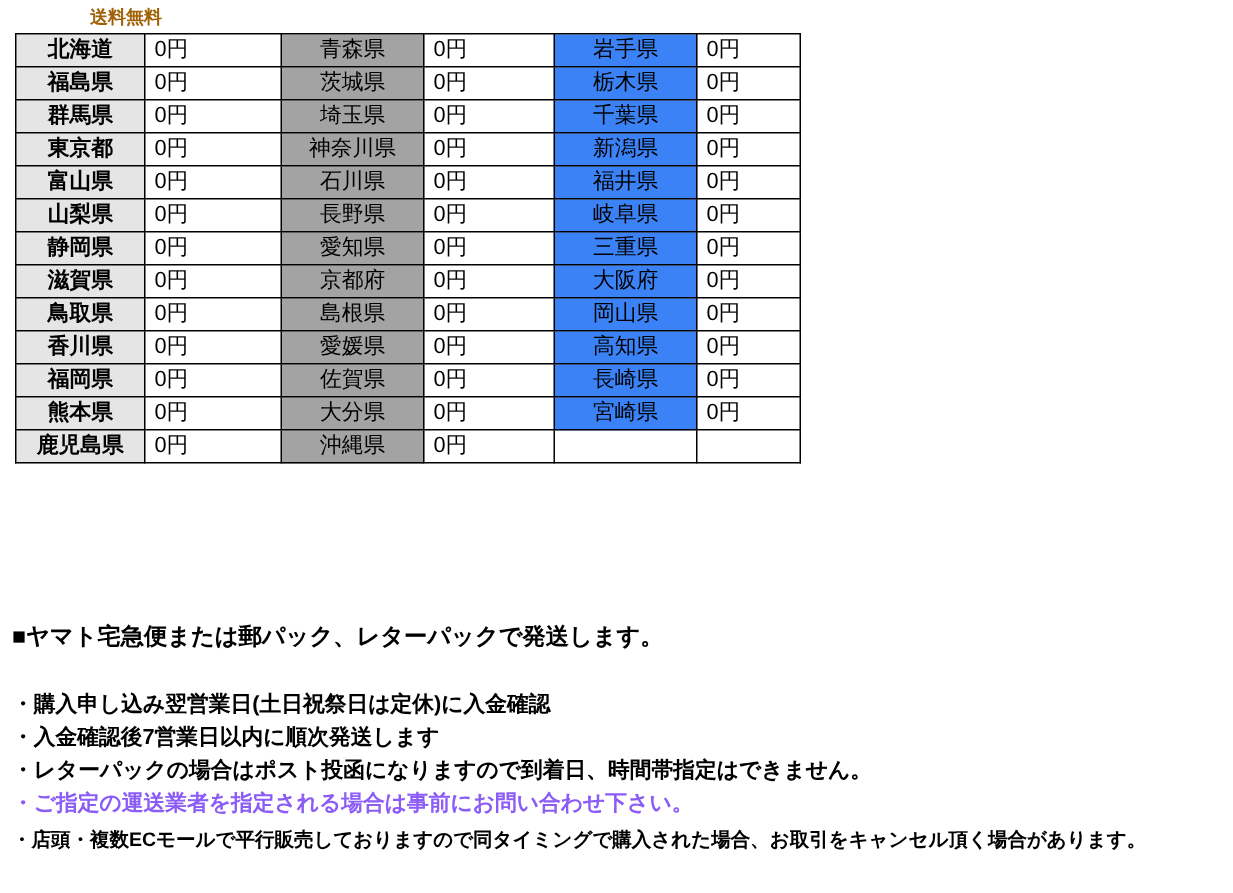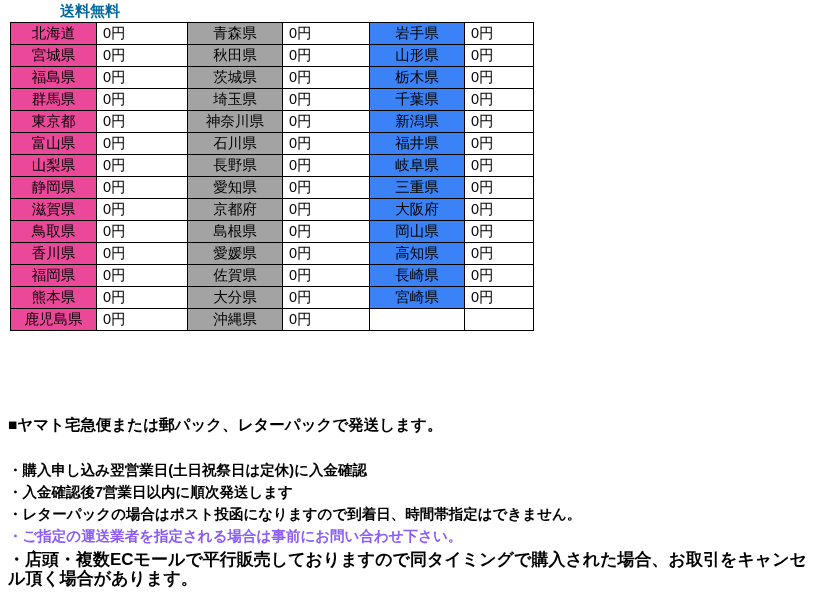--- a/index.html
+++ b/index.html
@@ -18,23 +18,23 @@
   .page {
     position: relative;
     width: 822px;
     height: 595px;
     box-sizing: border-box;
   }
   .free-shipping {
     position: absolute;
     left: 60px;
     top: 2px;
-    font-size: 15px;
-    font-weight: bold;
-    color: #0369a1;
+    font-size: 12px;
+    font-weight: bold;
+    color: #a16207;
     letter-spacing: 0px;
     line-height: 18px;
   }
   
   .ship-table {
     position: absolute;
     left: 10px;
     top: 22px;
     border-collapse: collapse;
     table-layout: fixed;
@@ -44,22 +44,22 @@
     height: 21px;
     font-size: 14.5px;
     padding: 0;
     text-align: center;
     vertical-align: middle;
     line-height: 21px;
     white-space: nowrap;
   }
   .ship-table td.pref {
     width: 85px;
-    background: #ec4899;
-    font-weight: normal;
+    background: #e5e5e5;
+    font-weight: bold;
   }
   .ship-table td.fee {
     width: 84px;
     background: #ffffff;
     text-align: left;
     padding-left: 6px;
   }
   .ship-table td.pref2 {
     width: 94px;
     background: #a3a3a3;
@@ -101,49 +101,41 @@
   .note-line {
     font-size: 14.5px;
     font-weight: bold;
     line-height: 21px;
     margin-bottom: 1px;
   }
   .note-line.red {
     color: #8b5cf6;
   }
   .note-line.small {
-    font-size: 17px;
+    font-size: 13px;
     font-weight: bold;
     line-height: 19px;
     margin-top: 3px;
   }
 </style>
 </head>
 <body>
 
 <div class="page">
 
   <div class="free-shipping">送料無料</div>
 
   <table class="ship-table">
     <tbody>
       <tr>
         <td class="pref">北海道</td>
         <td class="fee">0円</td>
         <td class="pref2">青森県</td>
         <td class="fee2">0円</td>
         <td class="pref3">岩手県</td>
-        <td class="fee3">0円</td>
-      </tr>
-      <tr>
-        <td class="pref">宮城県</td>
-        <td class="fee">0円</td>
-        <td class="pref2">秋田県</td>
-        <td class="fee2">0円</td>
-        <td class="pref3">山形県</td>
         <td class="fee3">0円</td>
       </tr>
       <tr>
         <td class="pref">福島県</td>
         <td class="fee">0円</td>
         <td class="pref2">茨城県</td>
         <td class="fee2">0円</td>
         <td class="pref3">栃木県</td>
         <td class="fee3">0円</td>
       </tr>

